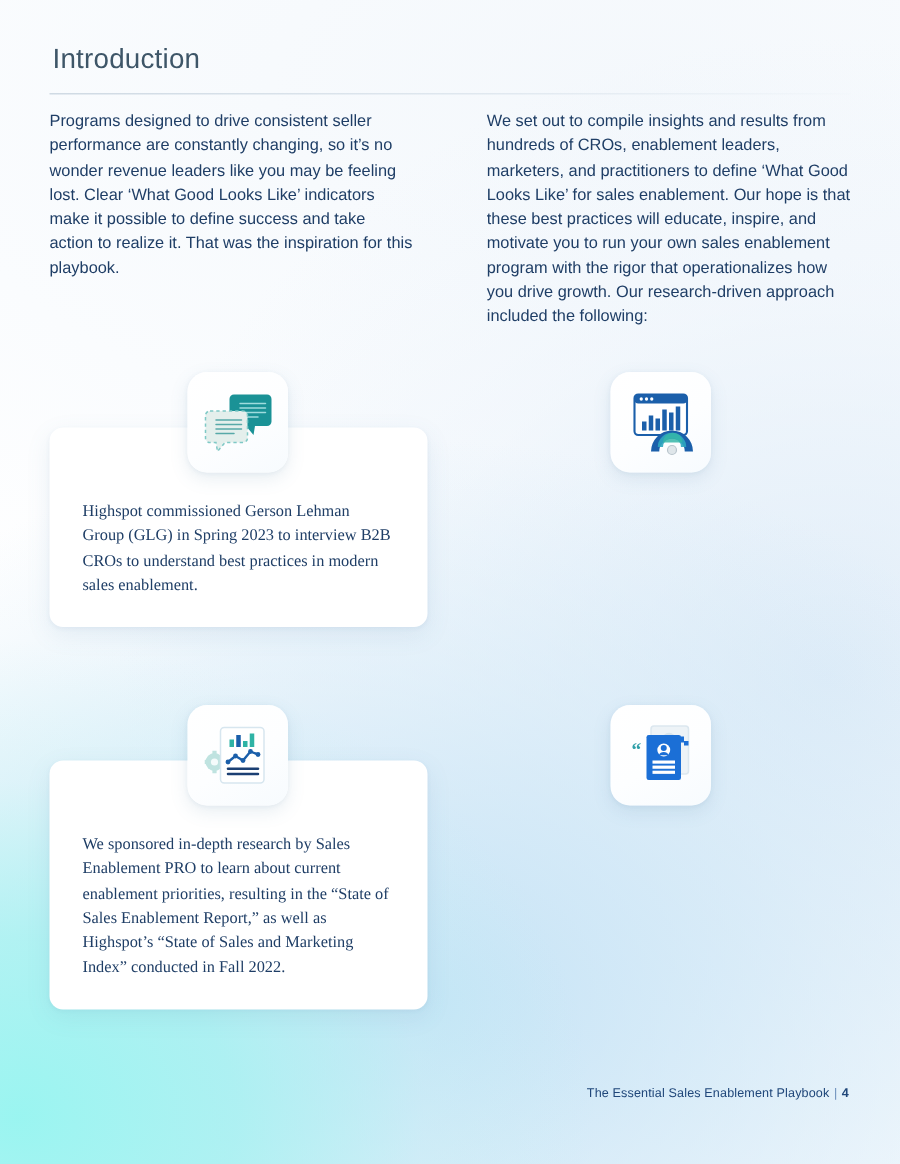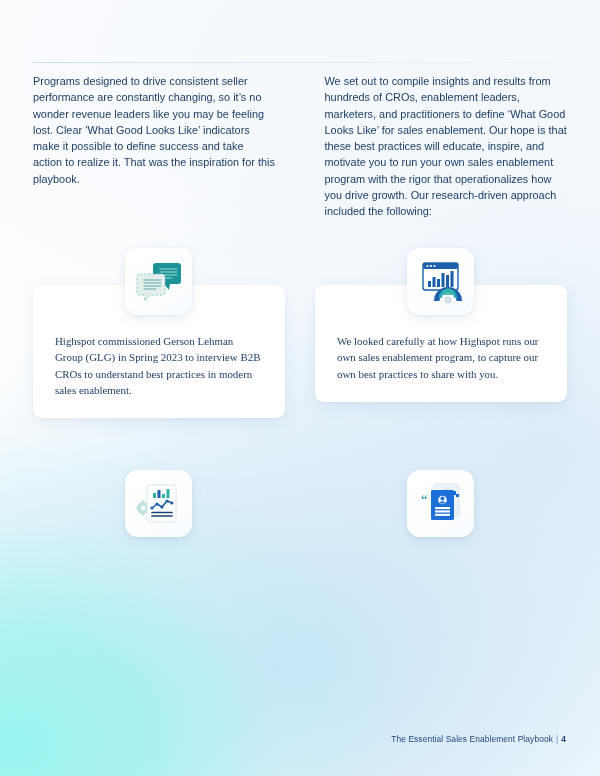--- a/index.html
+++ b/index.html
@@ -110,35 +110,36 @@
     display: flex;
     align-items: center;
     justify-content: center;
   }
   .icon-tile svg { display: block; }
 
   
   .footer {
     position: absolute;
     right: 34px;
-    bottom: 32px;
+    bottom: 43px;
     font-size: 8.4px;
     color: #20477a;
     letter-spacing: 0.1px;
     white-space: nowrap;
     margin-top: 16px;
   }
   .footer .sep { color: #6b8dbb; margin: 0 3px; }
   .footer .pg { font-weight: 700; }
 </style>
 </head>
 <body>
 
 <div class="page">
 
+  <div class="title">Introduction</div>
   <div class="title-rule"></div>
 
   <div class="intro">
     <div class="intro-col">Programs designed to drive consistent seller performance are constantly changing, so it’s no wonder revenue leaders like you may be feeling lost. Clear ‘What Good Looks Like’ indicators make it possible to define success and take action to realize it. That was the inspiration for this playbook.</div>
     <div class="intro-col">We set out to compile insights and results from hundreds of CROs, enablement leaders, marketers, and practitioners to define ‘What Good Looks Like’ for sales enablement. Our hope is that these best practices will educate, inspire, and motivate you to run your own sales enablement program with the rigor that operationalizes how you drive growth. Our research-driven approach included the following:</div>
   </div>
 
   <div class="cards">
 
     <div class="card-row">
@@ -184,23 +185,20 @@
               <rect x="23.5" y="13" width="3" height="14"></rect>
               <rect x="28" y="15" width="3" height="12"></rect>
               <rect x="32.5" y="11" width="3" height="16"></rect>
             </g>
             <path d="M16 41 a14 14 0 0 1 28 0 h-5.5 a8.5 8.5 0 0 0 -17 0 z" fill="#1b5faa"></path>
             <path d="M20.5 38 a9.5 9.5 0 0 1 19 0 h-3.5 a6 6 0 0 0 -12 0 z" fill="#2fa6bf" opacity="0.9"></path>
             <path d="M24 35 a6.5 6.5 0 0 1 13 0 z" fill="#35b6a8" opacity="0.85"></path>
             <circle cx="30" cy="40" r="3" fill="#dfe6ea" stroke="#b8c4cc" stroke-width="0.8"></circle>
           </svg>
         </div>
-        <div class="card">
-          <div class="card-text">We looked carefully at how Highspot runs our own sales enablement program, to capture our own best practices to share with you.</div>
-        </div>
       </div>
 
     </div>
 
     <div class="card-row">
 
       <div class="card-wrap">
         <div class="icon-tile">
           <svg width="46" height="44" viewBox="0 0 46 44">
             <g fill="#bfe3e0">
@@ -223,20 +221,23 @@
             <circle cx="21" cy="22" r="1.6" fill="#1b5faa"></circle>
             <circle cx="26" cy="25" r="1.6" fill="#1b5faa"></circle>
             <circle cx="31" cy="19" r="1.6" fill="#1b5faa"></circle>
             <circle cx="36" cy="21" r="1.6" fill="#1b5faa"></circle>
             <g stroke="#1b3f73" stroke-width="1.7" stroke-linecap="round">
               <line x1="16" y1="30.5" x2="36" y2="30.5"></line>
               <line x1="16" y1="34" x2="36" y2="34"></line>
             </g>
           </svg>
         </div>
+        <div class="card tall">
+          <div class="card-text">We sponsored in-depth research by Sales Enablement PRO to learn about current enablement priorities, resulting in the “State of Sales Enablement Report,” as well as Highspot’s “State of Sales and Marketing Index” conducted in Fall 2022.</div>
+        </div>
       </div>
 
       <div class="card-wrap">
         <div class="icon-tile">
           <svg width="46" height="44" viewBox="0 0 46 44">
             <rect x="16" y="2" width="25" height="32" rx="2" fill="#edf3f7" stroke="#dbe7ef" stroke-width="1"></rect>
             <circle cx="28" cy="11" r="4.5" fill="#d7e4ec"></circle>
             <path d="M21 21 a7 7 0 0 1 14 0 z" fill="#d7e4ec"></path>
             <g fill="#1b6fd6">
               <rect x="34" y="9" width="4" height="4"></rect>

